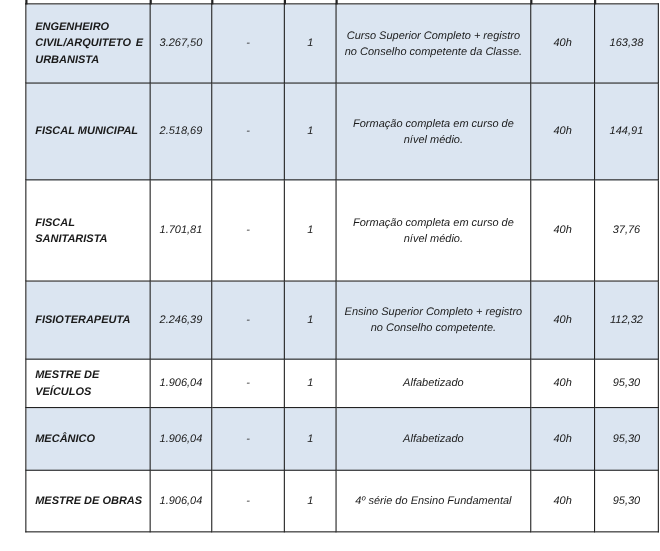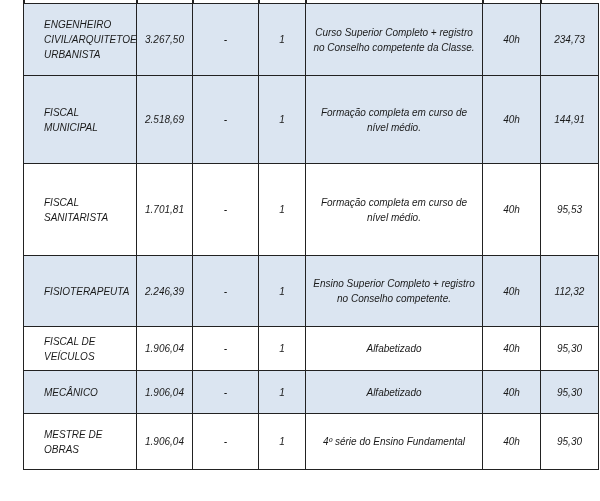--- a/index.html
+++ b/index.html
@@ -12,31 +12,31 @@
     font-style: italic; font-size: 10px; color: #1a1a1a;
   }
   table.jobs td {
     border: 1.5px solid #222;
     padding: 0 6px;
     vertical-align: middle;
     text-align: center;
     line-height: 15px;
   }
   table.jobs td.cargo {
-    text-align: left; font-weight: normal; padding-left: 20px; font-size: 10px;
+    text-align: left; font-weight: bold; padding-left: 8px; font-size: 10px;
   }
   tr.shaded td { background: #dbe5f1; }
   col.c1 { width: 113px; }
   col.c2 { width: 56px; }
   col.c3 { width: 66px; }
   col.c4 { width: 47px; }
   col.c5 { width: 177px; }
   col.c6 { width: 58px; }
   col.c7 { width: 58px; }
-  .wide-e { display: flex; }
+  .wide-e { display: flex; justify-content: space-between; }
 </style>
 </head>
 <body>
 
 <table class="jobs">
   <colgroup>
     <col class="c1">
       <col class="c2">
       <col class="c3">
       <col class="c4">
@@ -53,65 +53,65 @@
           <span>CIVIL/ARQUITETO</span>
           <span>E</span>
         </div>
         <div>URBANISTA</div>
       </td>
       <td>3.267,50</td>
       <td>-</td>
       <td>1</td>
       <td>Curso Superior Completo + registro no Conselho competente da Classe.</td>
       <td>40h</td>
-      <td>234,73</td>
+      <td>163,38</td>
     </tr>
 
 
     <tr class="shaded" style="height:88px">
       <td class="cargo">FISCAL MUNICIPAL</td>
       <td>2.518,69</td>
       <td>-</td>
       <td>1</td>
       <td>Formação completa em curso de nível médio.</td>
       <td>40h</td>
       <td>144,91</td>
     </tr>
 
     <tr style="height:92px">
       <td class="cargo">FISCAL SANITARISTA</td>
       <td>1.701,81</td>
       <td>-</td>
       <td>1</td>
       <td>Formação completa em curso de nível médio.</td>
       <td>40h</td>
-      <td>95,53</td>
+      <td>37,76</td>
     </tr>
 
     <tr class="shaded" style="height:71px">
       <td class="cargo">FISIOTERAPEUTA</td>
       <td>2.246,39</td>
       <td>-</td>
       <td>1</td>
       <td>Ensino Superior Completo + registro no Conselho competente.</td>
       <td>40h</td>
       <td>112,32</td>
     </tr>
 
     <tr style="height:44px">
-      <td class="cargo">FISCAL DE VEÍCULOS</td>
+      <td class="cargo">MESTRE DE VEÍCULOS</td>
       <td>1.906,04</td>
       <td>-</td>
       <td>1</td>
       <td>Alfabetizado</td>
       <td>40h</td>
       <td>95,30</td>
     </tr>
 
-    <tr class="shaded" style="height:43px">
+    <tr class="shaded" style="height:57px">
       <td class="cargo">MECÂNICO</td>
       <td>1.906,04</td>
       <td>-</td>
       <td>1</td>
       <td>Alfabetizado</td>
       <td>40h</td>
       <td>95,30</td>
     </tr>
 
     <tr style="height:56px">

